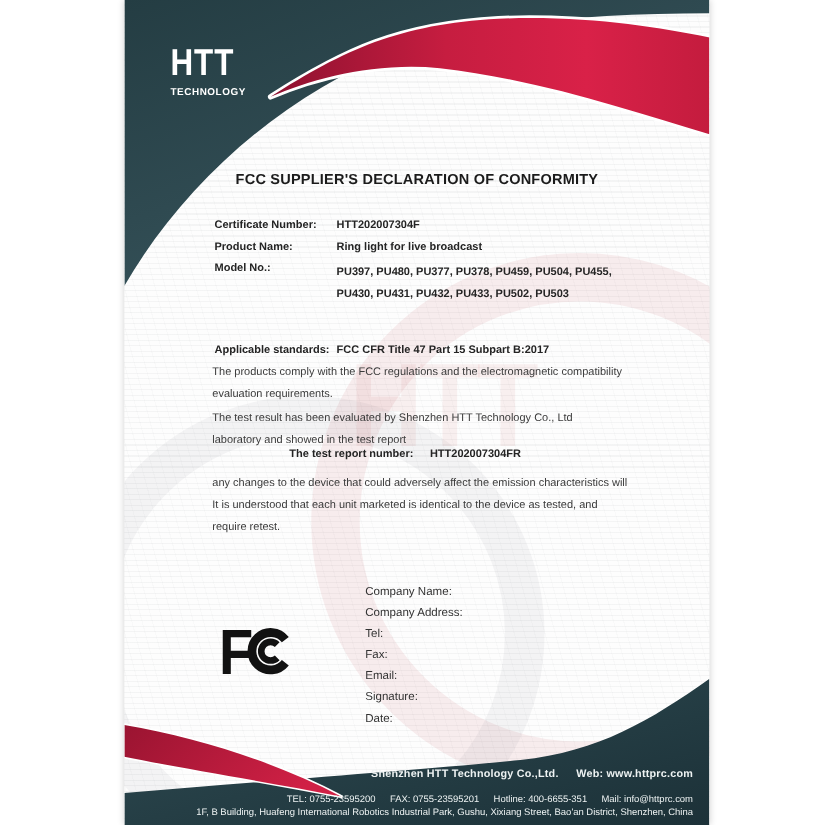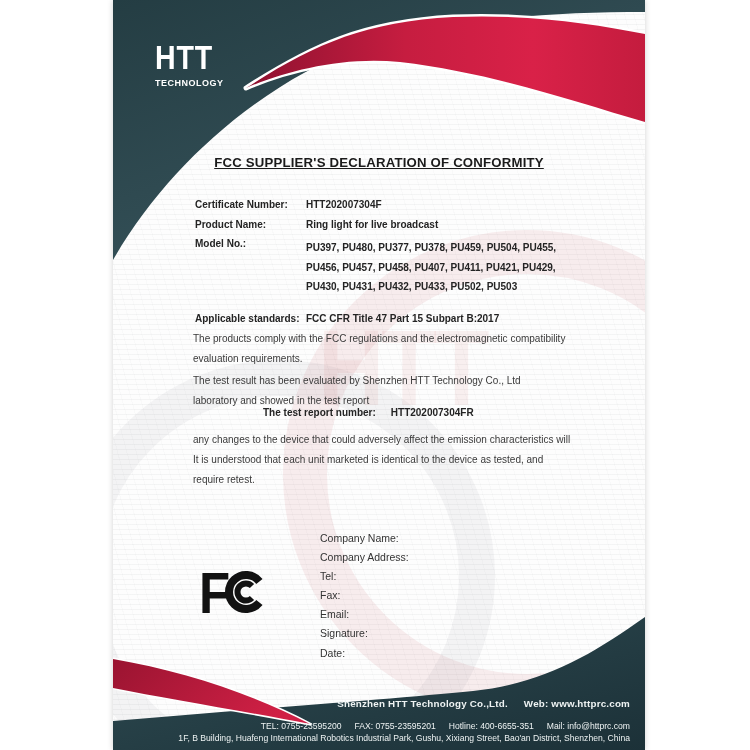--- a/index.html
+++ b/index.html
@@ -18,33 +18,33 @@
   .wm-text{position:absolute;left:205px;top:305px;z-index:1;font-size:108px;font-weight:bold;
            letter-spacing:-4px;color:rgba(192,72,82,0.08);transform:scaleX(0.85);transform-origin:left top;}
   .decor{position:absolute;left:0;top:0;z-index:2;}
   
   .brand{position:absolute;left:42px;top:40px;z-index:3;}
   .brand-name{font-size:34px;font-weight:bold;color:#ffffff;line-height:1;letter-spacing:1px;
               transform:scaleX(0.84);transform-origin:left top;}
   .brand-tagline{font-size:9px;font-weight:bold;color:#ffffff;letter-spacing:0.5px;margin-top:4px;}
   
   .title{position:absolute;top:155px;left:0;width:100%;margin:0;text-align:center;z-index:3;
-         font-size:13.2px;font-weight:bold;color:#1b1b1b;letter-spacing:0.2px;text-decoration:underline;}
+         font-size:13.2px;font-weight:bold;color:#1b1b1b;letter-spacing:0.2px;}
   .meta{position:absolute;left:82px;top:199px;width:430px;height:140px;z-index:3;font-size:10px;}
   .meta .row{position:absolute;left:0;width:430px;}
   .lbl{font-weight:bold;color:#242424;}
   .meta .val{position:absolute;left:111px;top:0;font-weight:bold;color:#242424;white-space:nowrap;}
   .meta .val-lines{position:absolute;left:111px;top:0;font-weight:bold;color:#242424;}
   .meta .val-lines div{height:19.5px;line-height:19.5px;white-space:nowrap;}
   .para{position:absolute;left:80px;width:430px;z-index:3;font-size:10px;line-height:20.2px;color:#3a3a3a;}
   .para div{white-space:nowrap;}
   .report{position:absolute;left:150px;top:407px;z-index:3;font-size:10px;font-weight:bold;color:#242424;white-space:nowrap;}
   .report .rep-val{margin-left:15px;}
   .form{position:absolute;left:207px;top:532px;width:220px;height:145px;z-index:3;font-size:10.5px;color:#333333;}
-  .form .form-row{position:absolute;left:0;white-space:nowrap;text-align:center;}
+  .form .form-row{position:absolute;left:12px;white-space:nowrap;text-align:center;}
   .fcc{position:absolute;left:86px;top:562px;width:75px;height:60px;z-index:3;}
   
   .f-line{position:absolute;right:15px;z-index:3;white-space:nowrap;color:#eef3f3;text-align:center;}
   .f-company{top:698px;font-size:9.8px;font-weight:bold;letter-spacing:0.2px;}
   .f-company .f-web{margin-left:16px;}
   .f-contact{top:721px;font-size:8.6px;}
   .f-contact span + span{margin-left:13px;}
   .f-address{top:733px;font-size:8.6px;}
 </style>
 </head>
@@ -97,21 +97,20 @@
         <span class="val">HTT202007304F</span>
       </div>
       <div class="row" style="top:20px">
         <span class="lbl">Product Name:</span>
         <span class="val">Ring light for live broadcast</span>
       </div>
       <div class="row" style="top:39px">
         <span class="lbl">Model No.:</span>
         <span class="val-lines">
           <div>PU397, PU480, PU377, PU378, PU459, PU504, PU455,</div>
-          <div>PU456, PU457, PU458, PU407, PU411, PU421, PU429,</div>
           <div>PU430, PU431, PU432, PU433, PU502, PU503</div>
         </span>
       </div>
       <div class="row" style="top:114px">
         <span class="lbl">Applicable standards:</span>
         <span class="val">FCC CFR Title 47 Part 15 Subpart B:2017</span>
       </div>
     </div>
 
     <div class="para" style="top:329px">

